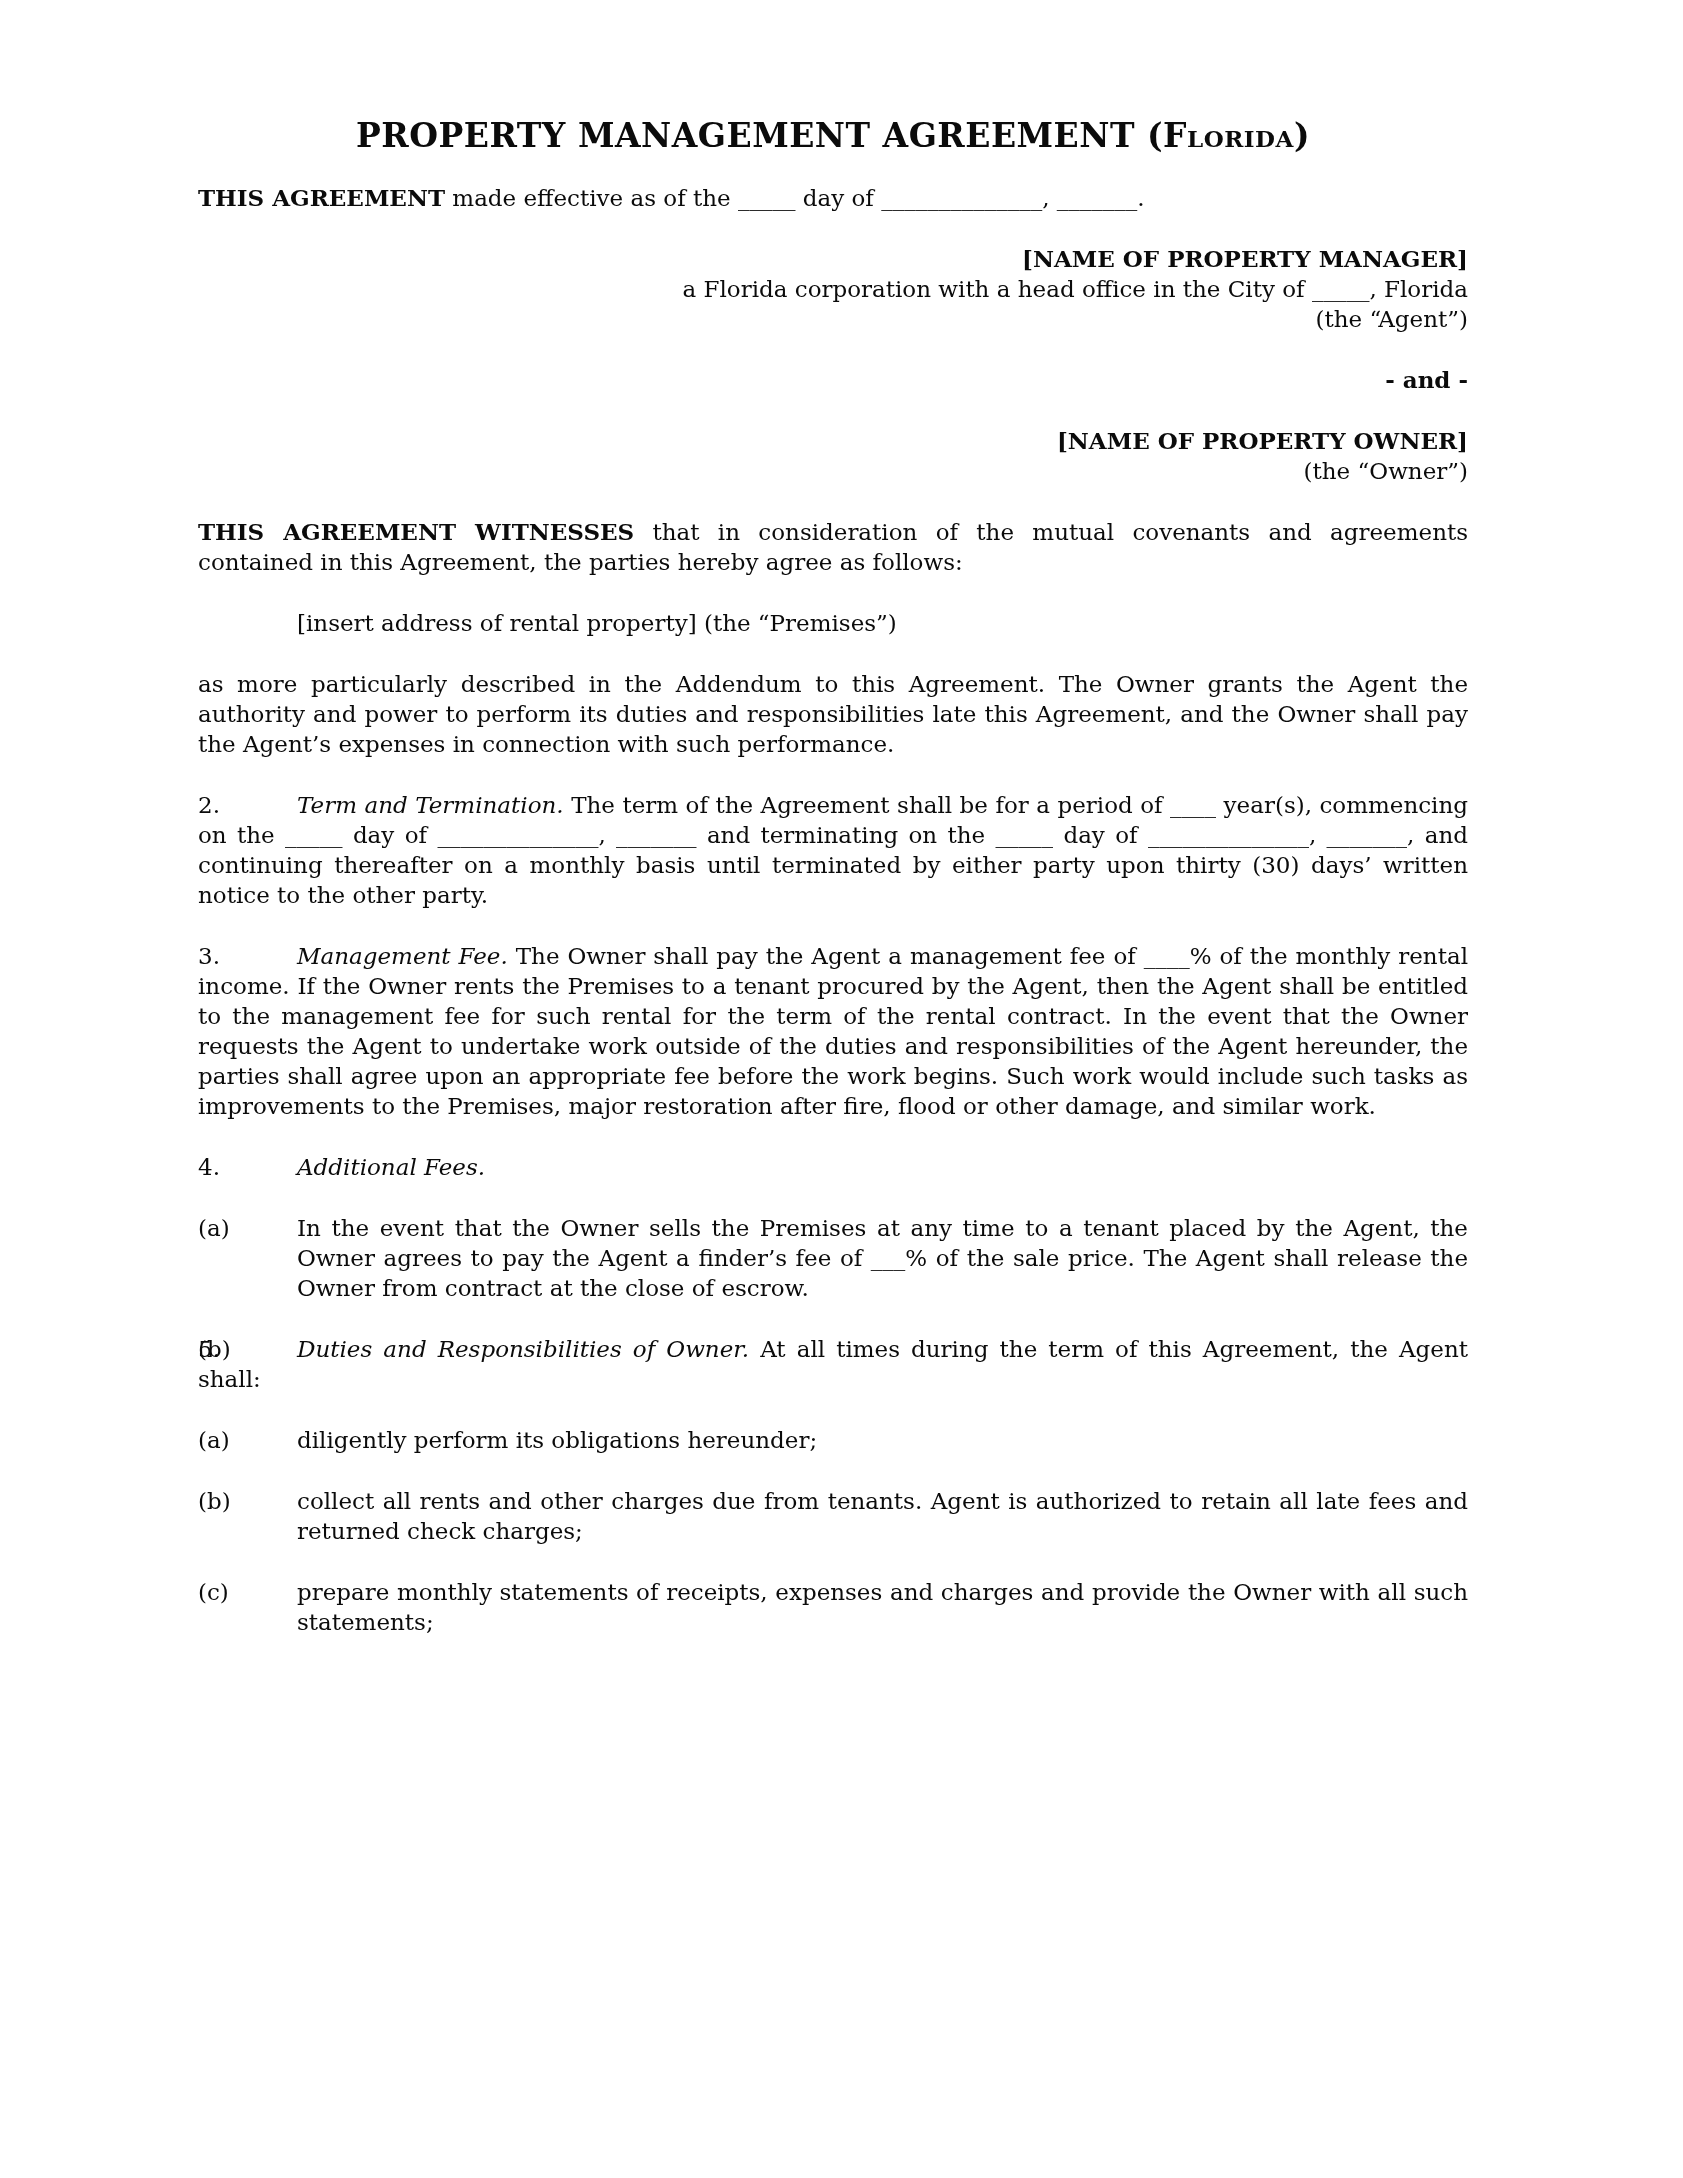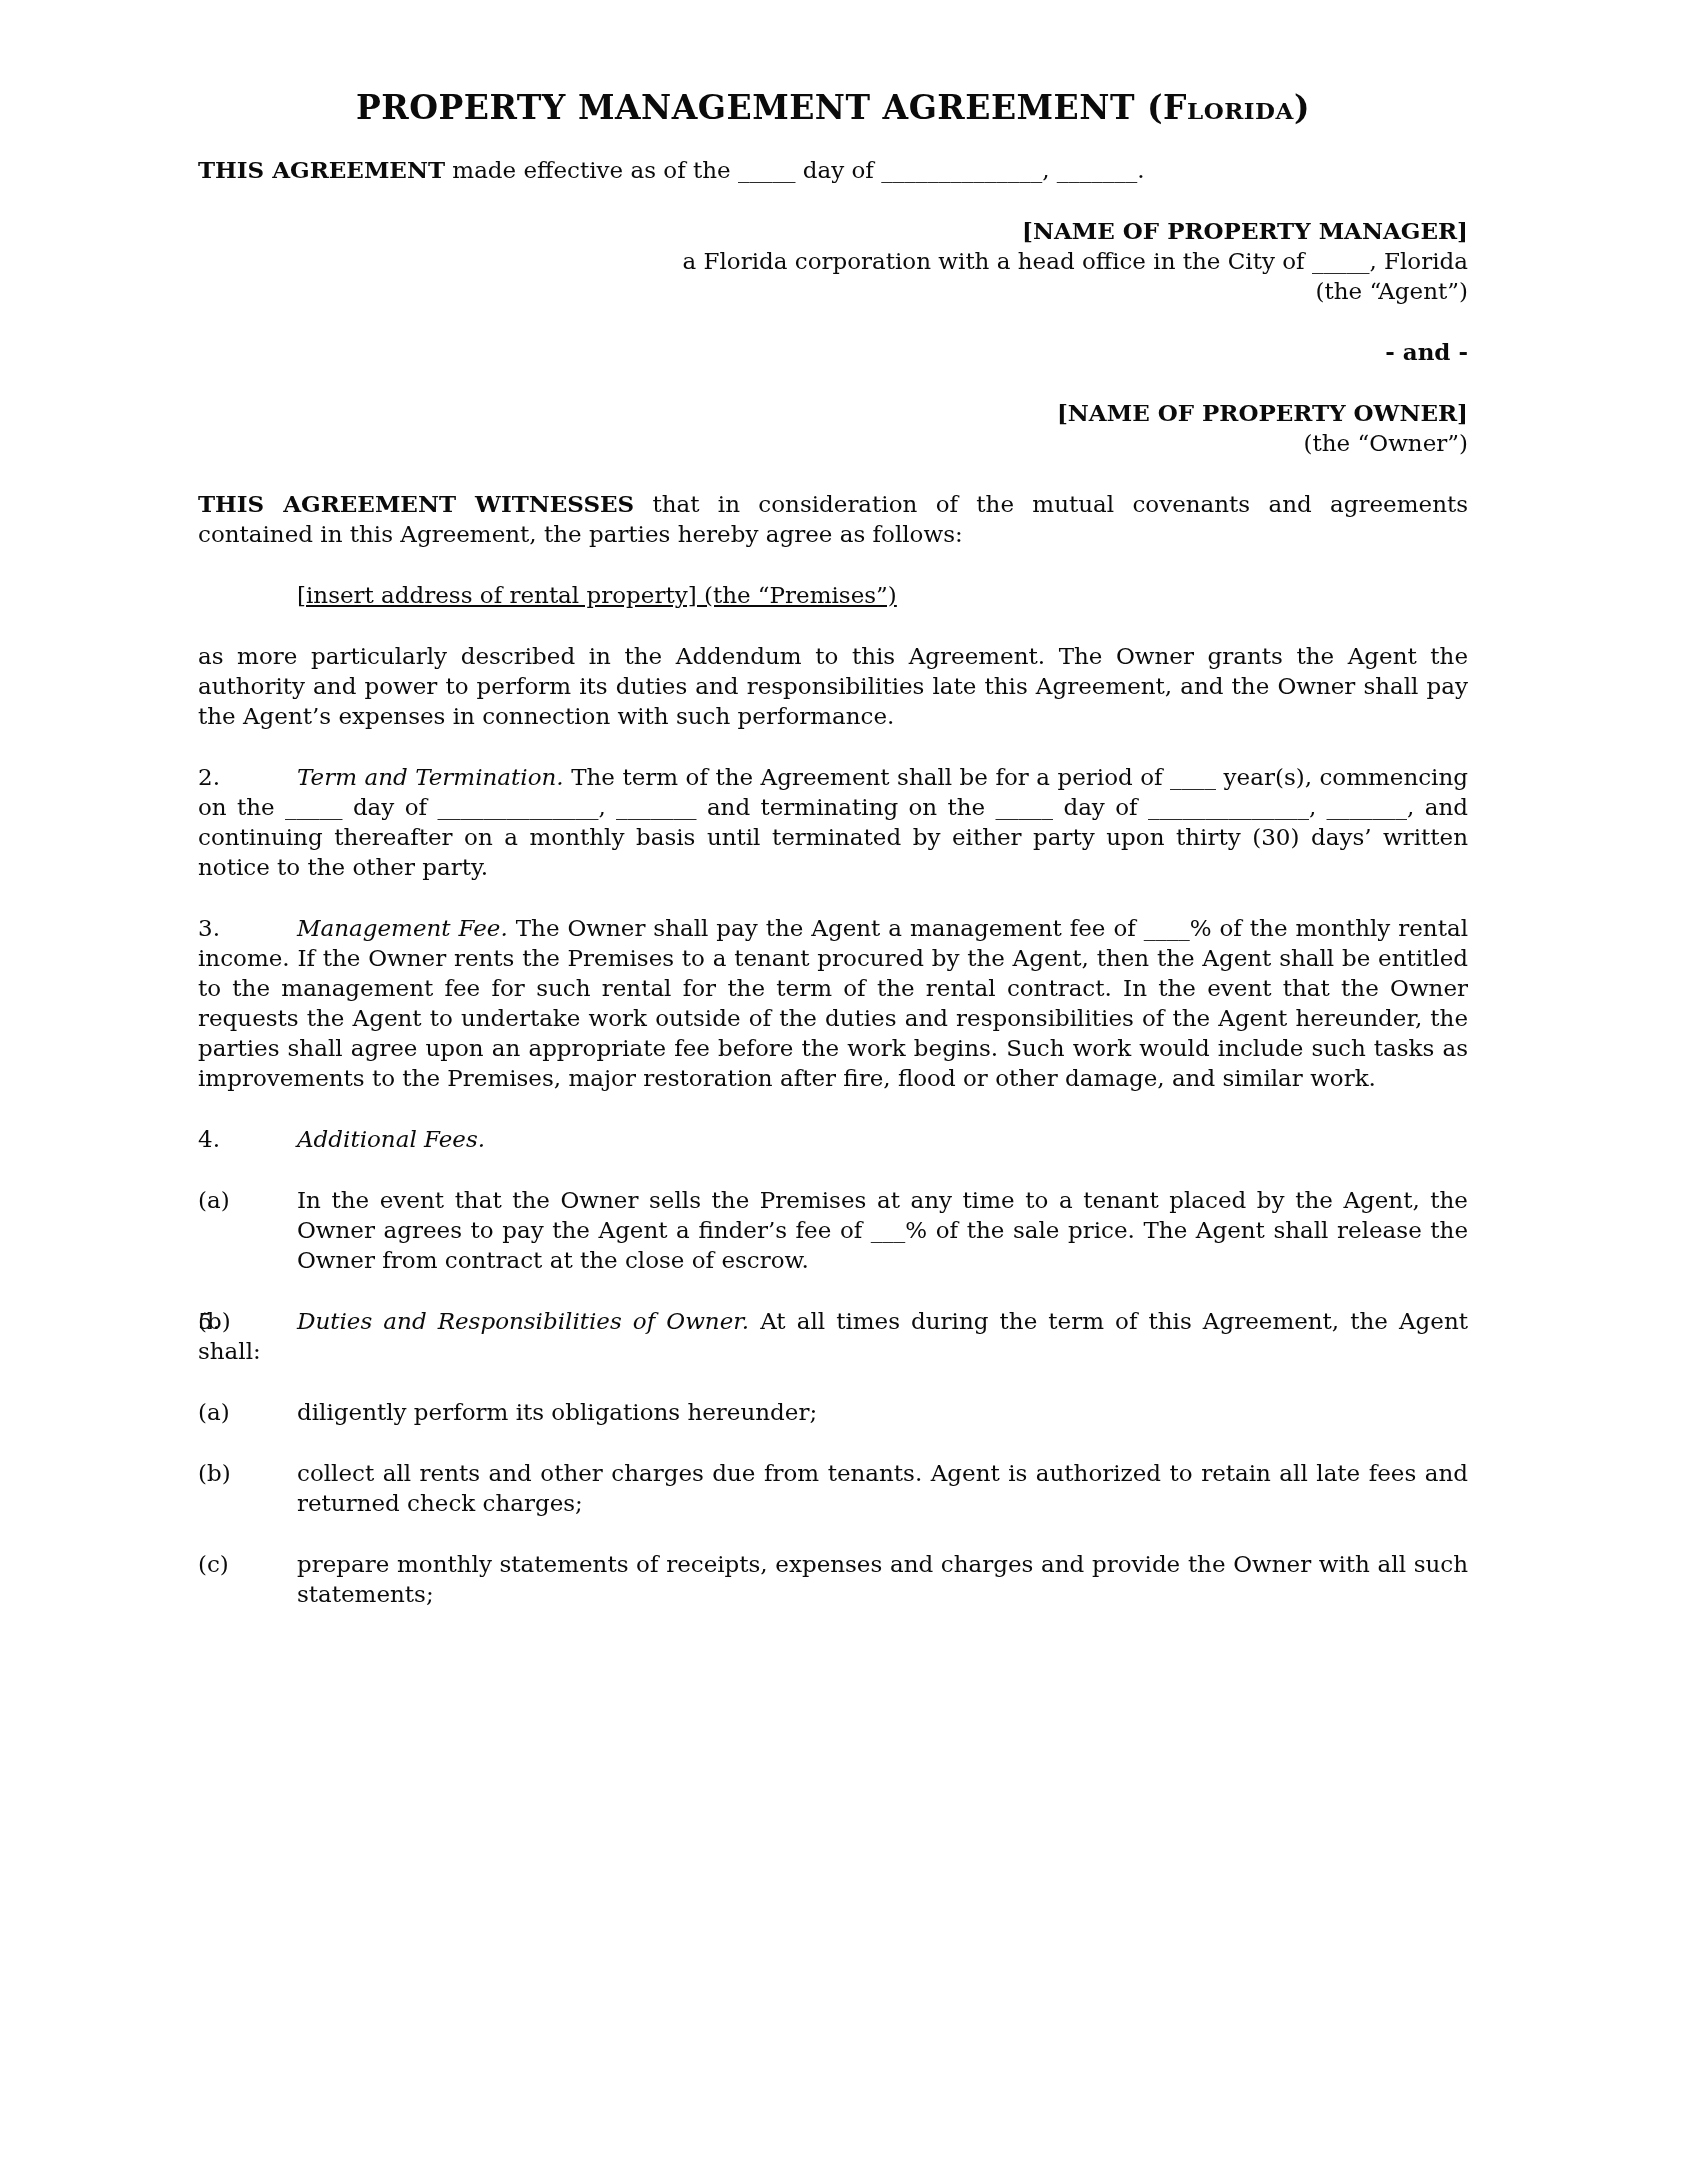--- a/index.html
+++ b/index.html
@@ -6,42 +6,42 @@
   html, body { background: #ffffff; }
   .page {
     position: relative;
     width: 1664px;
     height: 2178px;
     background: #ffffff;
     color: #0b0b0b;
     font-family: "DejaVu Serif", "Liberation Serif", serif;
     font-size: 23px;
     line-height: 30px;
-    padding: 87px 196px 0 198px;
+    padding: 115px 196px 0 198px;
     overflow: hidden;
   }
   .block { margin-bottom: 31px; }
   .title {
     text-align: center;
     font-weight: bold;
     font-size: 33px;
     line-height: 41px;
     margin-bottom: 27px;
     letter-spacing: 0.5px;
   }
   .smallcaps { font-variant: small-caps; }
   .bold { font-weight: bold; }
   .italic { font-style: italic; }
   .centered { text-align: right; }
   .justified { text-align: justify; }
   .num {
     display: inline-block;
     width: 99px;
   }
-  .indent-line { padding-left: 99px; text-decoration: underline; }
+  .indent-line { padding-left: 99px; }
   .subitem {
     position: relative;
     padding-left: 99px;
   }
   .subitem .label {
     position: absolute;
     left: 0;
     top: 0;
   }
 </style>

